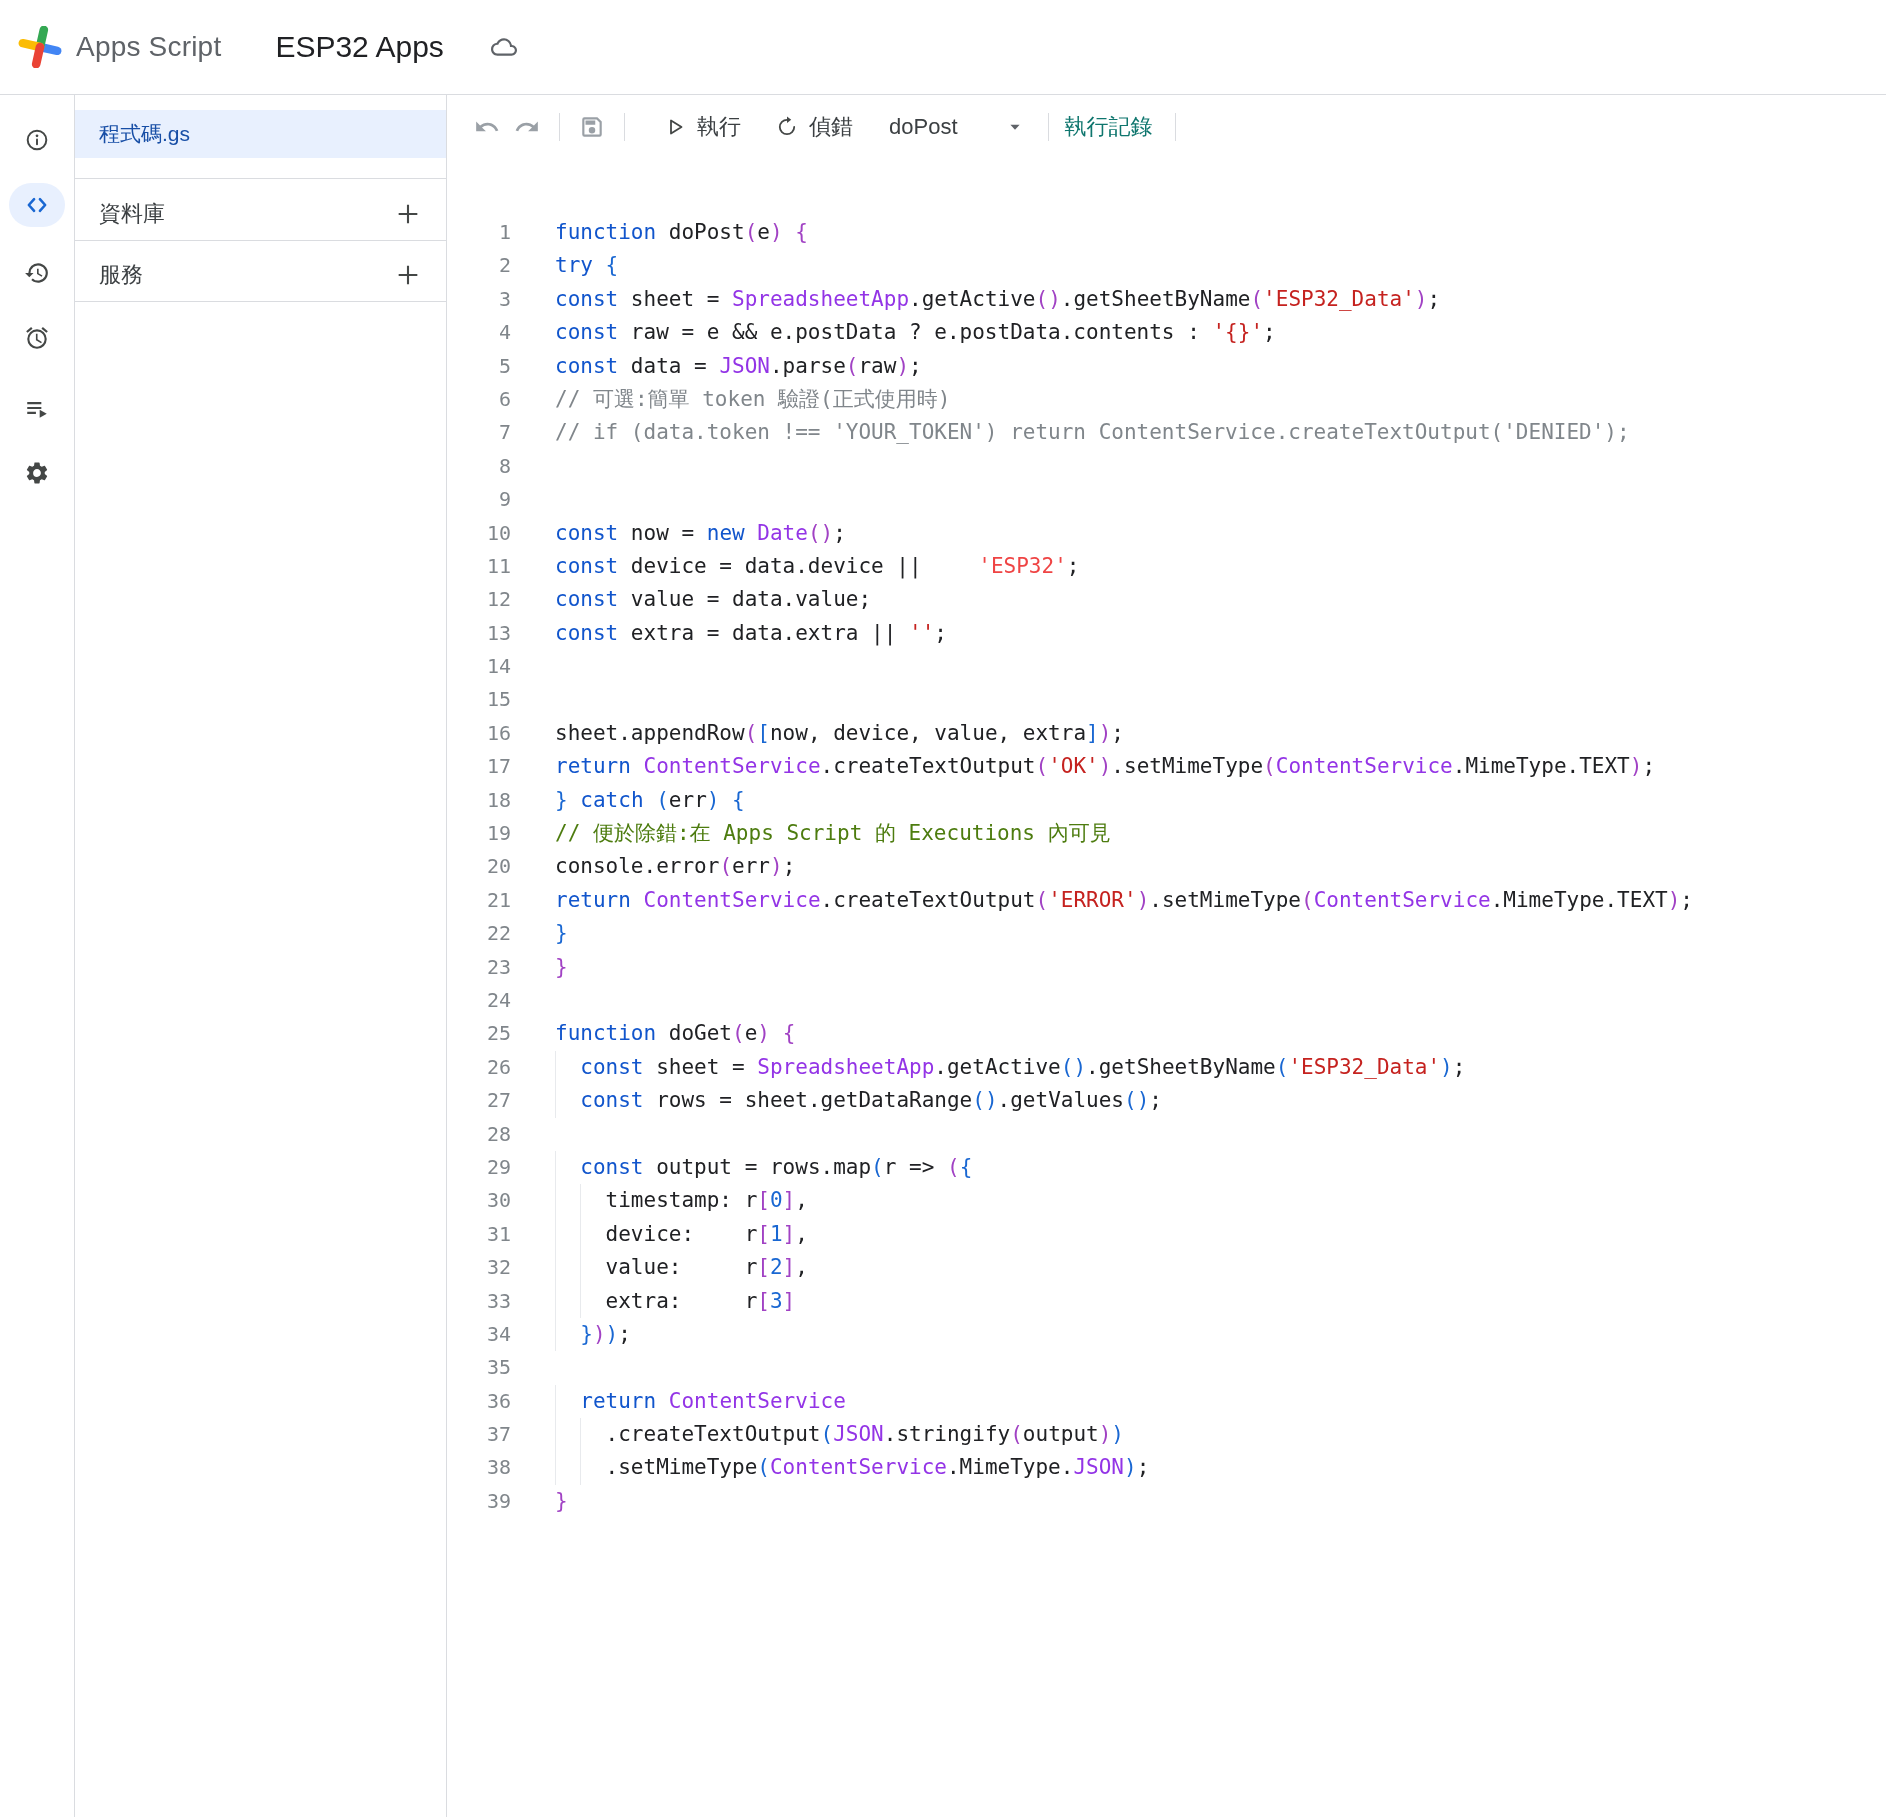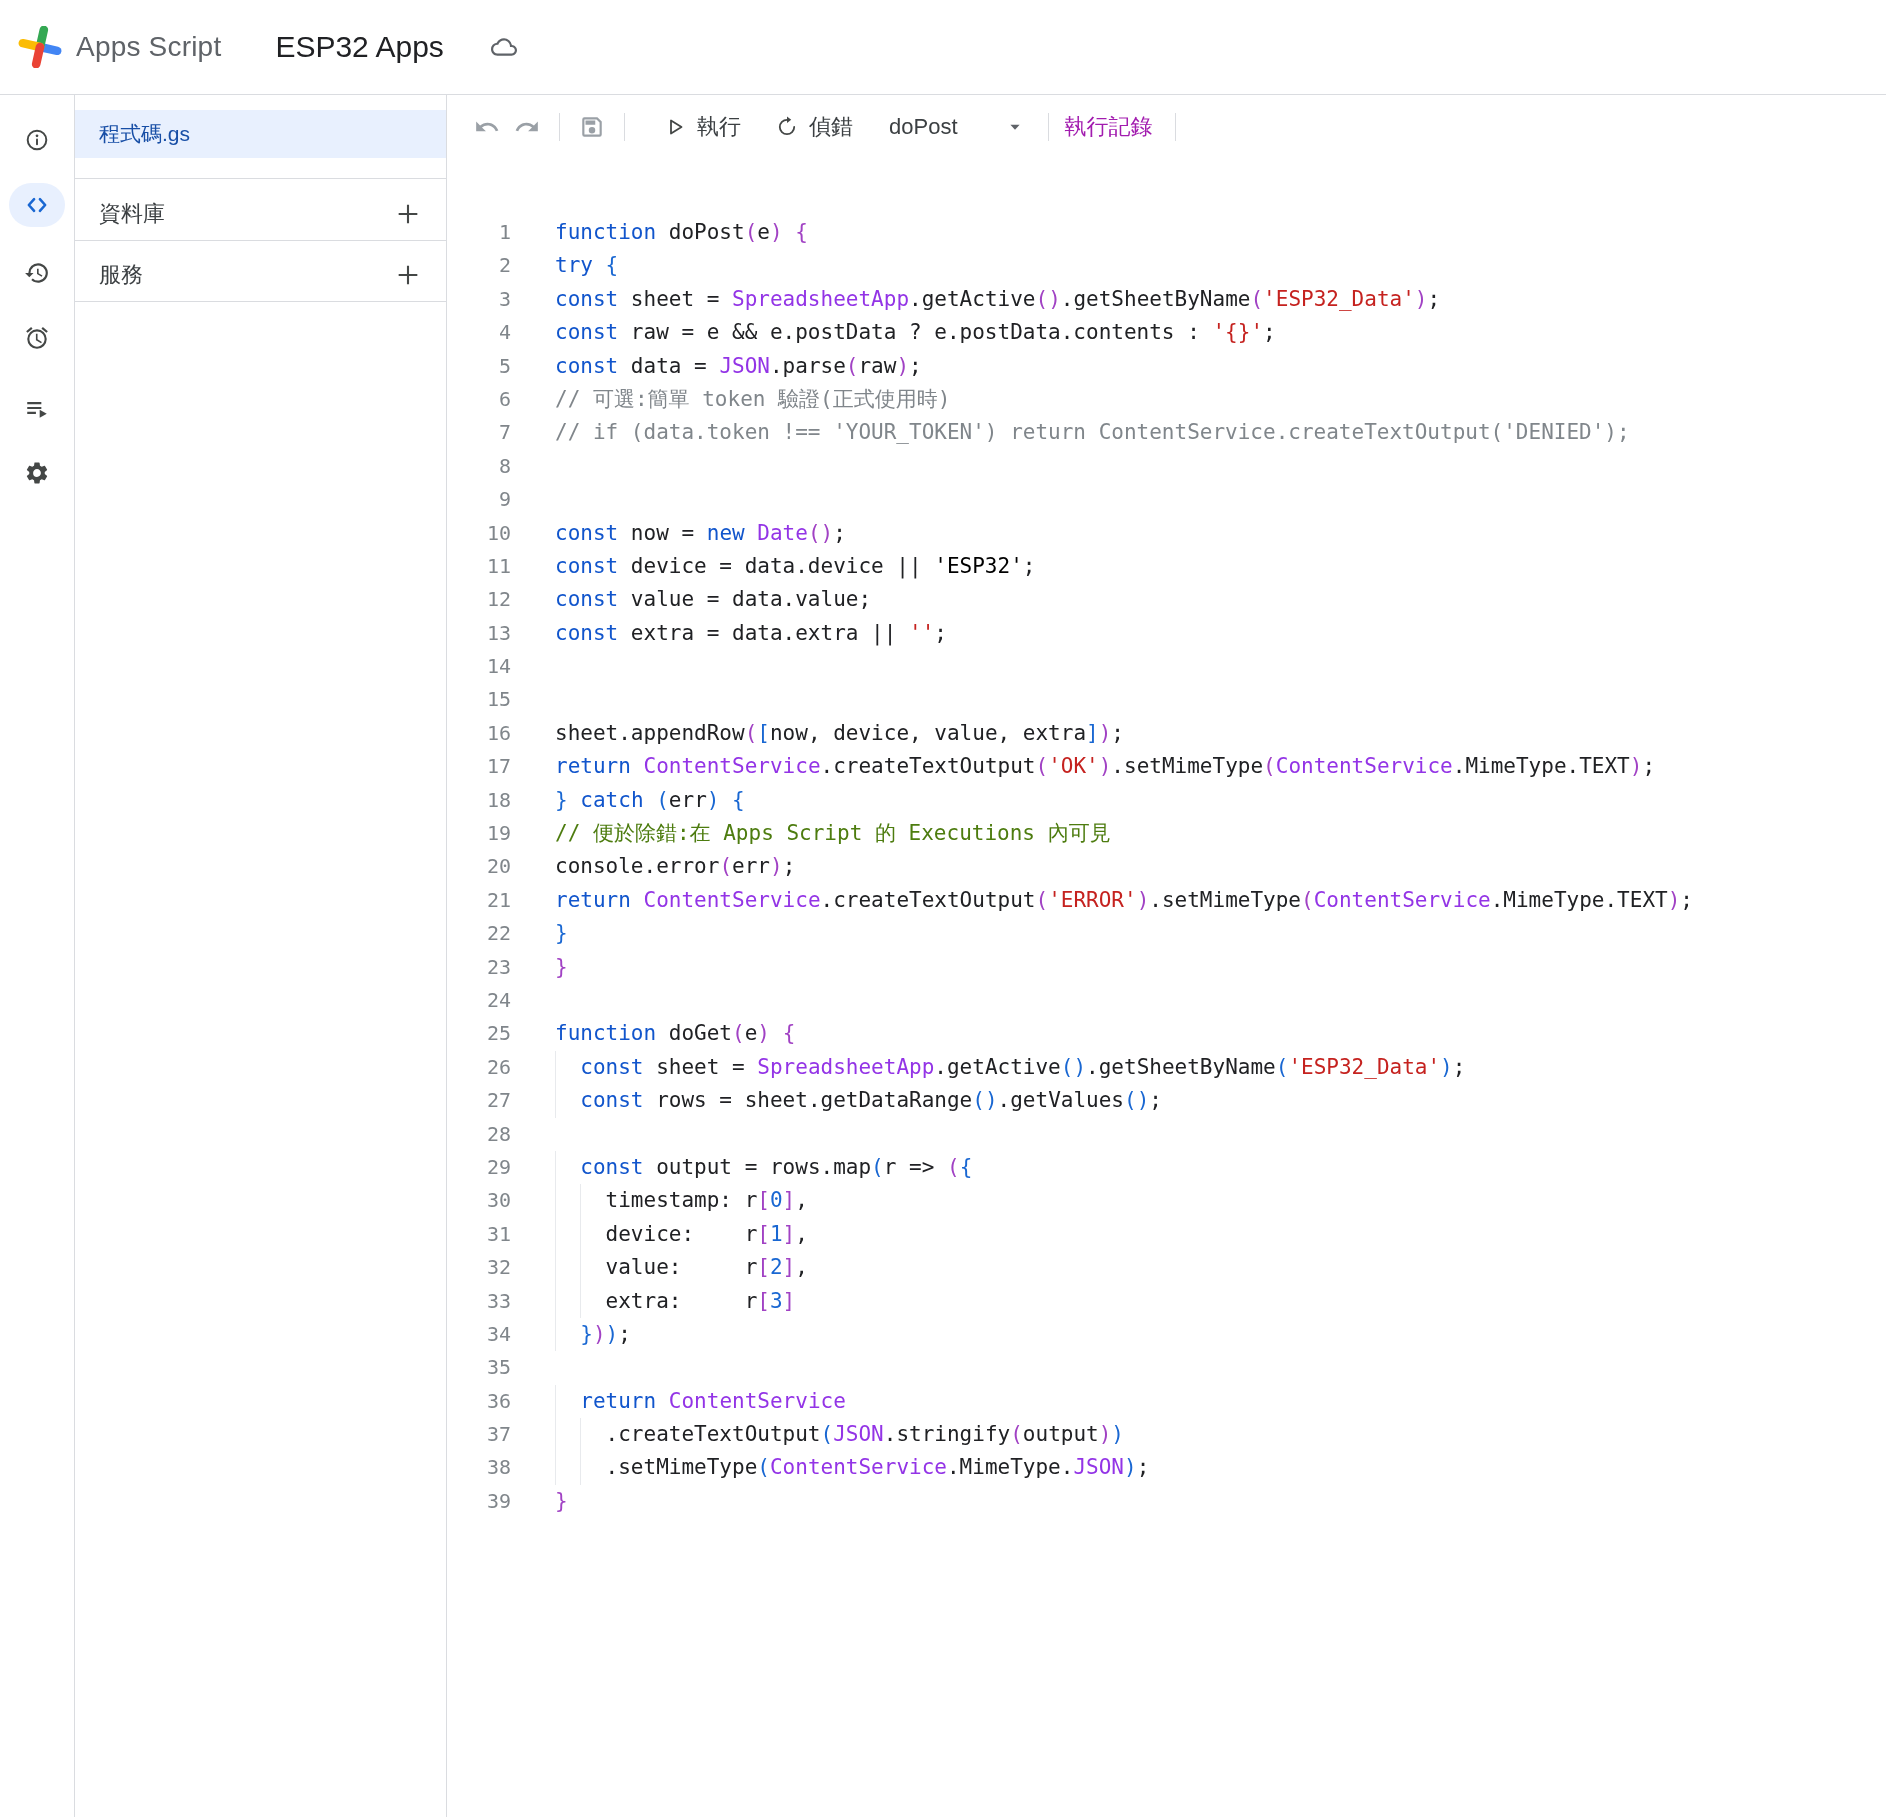--- a/index.html
+++ b/index.html
@@ -43,21 +43,21 @@
     background:none; border:none; cursor:pointer; border-radius:20px; }
   .sep { width:1px; height:28px; background:var(--border,#dadce0); margin:0 12px; flex:none; }
   .tb-text-btn { display:flex; align-items:center; gap:10px; background:none; border:none; cursor:pointer;
     font-size:22px; color:#3c4043; font-family:inherit; }
   .run-btn { margin-left:26px; }
   .debug-btn { margin-left:34px; }
   .fn-select { margin-left:36px; display:flex; align-items:center; cursor:pointer; }
   .fn-select .fn-name { font-size:22px; color:#3c4043; }
   .fn-select .caret { margin-left:46px; display:flex; }
   .sep.before-log { margin:0 16px 0 22px; }
-  .log-btn { background:none; border:none; font-size:22px; color:#a21caf; cursor:pointer; font-family:inherit; }
+  .log-btn { background:none; border:none; font-size:22px; color:#0f766e; cursor:pointer; font-family:inherit; }
   .sep.after-log { margin-left:22px; }
 
   .code-area { flex:1; overflow:hidden; padding-top:41px;
     font-family:"DejaVu Sans Mono","Liberation Mono",monospace; font-size:21px; }
   .code-line { display:flex; height:33.4px; line-height:33.4px; white-space:pre; }
   .ln { width:108px; padding-right:44px; text-align:right; flex:none;
     color:var(--line-number,#80868b); font-size:20px; cursor:pointer; user-select:none; }
   .code { position:relative; flex:1; min-width:0; overflow:hidden; white-space:pre; }
   .ig { position:absolute; top:0; bottom:0; width:1px; }
 </style>
@@ -197,21 +197,21 @@
           <div class="code-line"><span class="ln">1</span><span class="code"><span style="color: rgb(17, 85, 204);">function</span><span style="color: rgb(32, 33, 36);"> doPost</span><span style="color: rgb(161, 66, 196);">(</span><span style="color: rgb(32, 33, 36);">e</span><span style="color: rgb(161, 66, 196);">)</span><span style="color: rgb(32, 33, 36);"> </span><span style="color: rgb(161, 66, 196);">{</span></span></div>
           <div class="code-line"><span class="ln">2</span><span class="code"><span style="color: rgb(17, 85, 204);">try</span><span style="color: rgb(32, 33, 36);"> </span><span style="color: rgb(25, 103, 210);">{</span></span></div>
           <div class="code-line"><span class="ln">3</span><span class="code"><span style="color: rgb(17, 85, 204);">const</span><span style="color: rgb(32, 33, 36);"> sheet = </span><span style="color: rgb(147, 52, 230);">SpreadsheetApp</span><span style="color: rgb(32, 33, 36);">.getActive</span><span style="color: rgb(161, 66, 196);">(</span><span style="color: rgb(161, 66, 196);">)</span><span style="color: rgb(32, 33, 36);">.getSheetByName</span><span style="color: rgb(161, 66, 196);">(</span><span style="color: rgb(197, 34, 31);">'ESP32_Data'</span><span style="color: rgb(161, 66, 196);">)</span><span style="color: rgb(32, 33, 36);">;</span></span></div>
           <div class="code-line"><span class="ln">4</span><span class="code"><span style="color: rgb(17, 85, 204);">const</span><span style="color: rgb(32, 33, 36);"> raw = e &amp;&amp; e.postData ? e.postData.contents : </span><span style="color: rgb(197, 34, 31);">'{}'</span><span style="color: rgb(32, 33, 36);">;</span></span></div>
           <div class="code-line"><span class="ln">5</span><span class="code"><span style="color: rgb(17, 85, 204);">const</span><span style="color: rgb(32, 33, 36);"> data = </span><span style="color: rgb(147, 52, 230);">JSON</span><span style="color: rgb(32, 33, 36);">.parse</span><span style="color: rgb(161, 66, 196);">(</span><span style="color: rgb(32, 33, 36);">raw</span><span style="color: rgb(161, 66, 196);">)</span><span style="color: rgb(32, 33, 36);">;</span></span></div>
           <div class="code-line"><span class="ln">6</span><span class="code"><span style="color: rgb(128, 134, 139);">// 可選:簡單 token 驗證(正式使用時)</span></span></div>
           <div class="code-line"><span class="ln">7</span><span class="code"><span style="color: rgb(128, 134, 139);">// if (data.token !== 'YOUR_TOKEN') return ContentService.createTextOutput('DENIED');</span></span></div>
           <div class="code-line"><span class="ln">8</span><span class="code"></span></div>
           <div class="code-line"><span class="ln">9</span><span class="code"></span></div>
           <div class="code-line"><span class="ln">10</span><span class="code"><span style="color: rgb(17, 85, 204);">const</span><span style="color: rgb(32, 33, 36);"> now = </span><span style="color: rgb(17, 85, 204);">new</span><span style="color: rgb(32, 33, 36);"> </span><span style="color: rgb(147, 52, 230);">Date</span><span style="color: rgb(161, 66, 196);">(</span><span style="color: rgb(161, 66, 196);">)</span><span style="color: rgb(32, 33, 36);">;</span></span></div>
-          <div class="code-line"><span class="ln">11</span><span class="code"><span style="color: rgb(17, 85, 204);">const</span><span style="color: rgb(32, 33, 36);"> device = data.device || </span><span style="color: #000000;">'ESP32'</span><span style="color: rgb(32, 33, 36);">;</span></span></div>
+          <div class="code-line"><span class="ln">11</span><span class="code"><span style="color: rgb(17, 85, 204);">const</span><span style="color: rgb(32, 33, 36);"> device = data.device || </span><span style="color: #ef4444; margin-left: 44px;">'ESP32'</span><span style="color: rgb(32, 33, 36);">;</span></span></div>
           <div class="code-line"><span class="ln">12</span><span class="code"><span style="color: rgb(17, 85, 204);">const</span><span style="color: rgb(32, 33, 36);"> value = data.value;</span></span></div>
           <div class="code-line"><span class="ln">13</span><span class="code"><span style="color: rgb(17, 85, 204);">const</span><span style="color: rgb(32, 33, 36);"> extra = data.extra || </span><span style="color: rgb(197, 34, 31);">''</span><span style="color: rgb(32, 33, 36);">;</span></span></div>
           <div class="code-line"><span class="ln">14</span><span class="code"></span></div>
           <div class="code-line"><span class="ln">15</span><span class="code"></span></div>
           <div class="code-line"><span class="ln">16</span><span class="code"><span style="color: rgb(32, 33, 36);">sheet.appendRow</span><span style="color: rgb(161, 66, 196);">(</span><span style="color: rgb(25, 103, 210);">[</span><span style="color: rgb(32, 33, 36);">now, device, value, extra</span><span style="color: rgb(25, 103, 210);">]</span><span style="color: rgb(161, 66, 196);">)</span><span style="color: rgb(32, 33, 36);">;</span></span></div>
           <div class="code-line"><span class="ln">17</span><span class="code"><span style="color: rgb(17, 85, 204);">return</span><span style="color: rgb(32, 33, 36);"> </span><span style="color: rgb(147, 52, 230);">ContentService</span><span style="color: rgb(32, 33, 36);">.createTextOutput</span><span style="color: rgb(161, 66, 196);">(</span><span style="color: rgb(197, 34, 31);">'OK'</span><span style="color: rgb(161, 66, 196);">)</span><span style="color: rgb(32, 33, 36);">.setMimeType</span><span style="color: rgb(161, 66, 196);">(</span><span style="color: rgb(147, 52, 230);">ContentService</span><span style="color: rgb(32, 33, 36);">.MimeType.TEXT</span><span style="color: rgb(161, 66, 196);">)</span><span style="color: rgb(32, 33, 36);">;</span></span></div>
           <div class="code-line"><span class="ln">18</span><span class="code"><span style="color: rgb(25, 103, 210);">}</span><span style="color: rgb(32, 33, 36);"> </span><span style="color: rgb(17, 85, 204);">catch</span><span style="color: rgb(32, 33, 36);"> </span><span style="color: rgb(25, 103, 210);">(</span><span style="color: rgb(32, 33, 36);">err</span><span style="color: rgb(25, 103, 210);">)</span><span style="color: rgb(32, 33, 36);"> </span><span style="color: rgb(25, 103, 210);">{</span></span></div>
           <div class="code-line"><span class="ln">19</span><span class="code"><span style="color: #4d7c0f; text-align: center;">// 便於除錯:在 Apps Script 的 Executions 內可見</span></span></div>
           <div class="code-line"><span class="ln">20</span><span class="code"><span style="color: rgb(32, 33, 36);">console.error</span><span style="color: rgb(161, 66, 196);">(</span><span style="color: rgb(32, 33, 36);">err</span><span style="color: rgb(161, 66, 196);">)</span><span style="color: rgb(32, 33, 36);">;</span></span></div>
           <div class="code-line"><span class="ln">21</span><span class="code"><span style="color: rgb(17, 85, 204);">return</span><span style="color: rgb(32, 33, 36);"> </span><span style="color: rgb(147, 52, 230);">ContentService</span><span style="color: rgb(32, 33, 36);">.createTextOutput</span><span style="color: rgb(161, 66, 196);">(</span><span style="color: rgb(197, 34, 31);">'ERROR'</span><span style="color: rgb(161, 66, 196);">)</span><span style="color: rgb(32, 33, 36);">.setMimeType</span><span style="color: rgb(161, 66, 196);">(</span><span style="color: rgb(147, 52, 230);">ContentService</span><span style="color: rgb(32, 33, 36);">.MimeType.TEXT</span><span style="color: rgb(161, 66, 196);">)</span><span style="color: rgb(32, 33, 36);">;</span></span></div>

